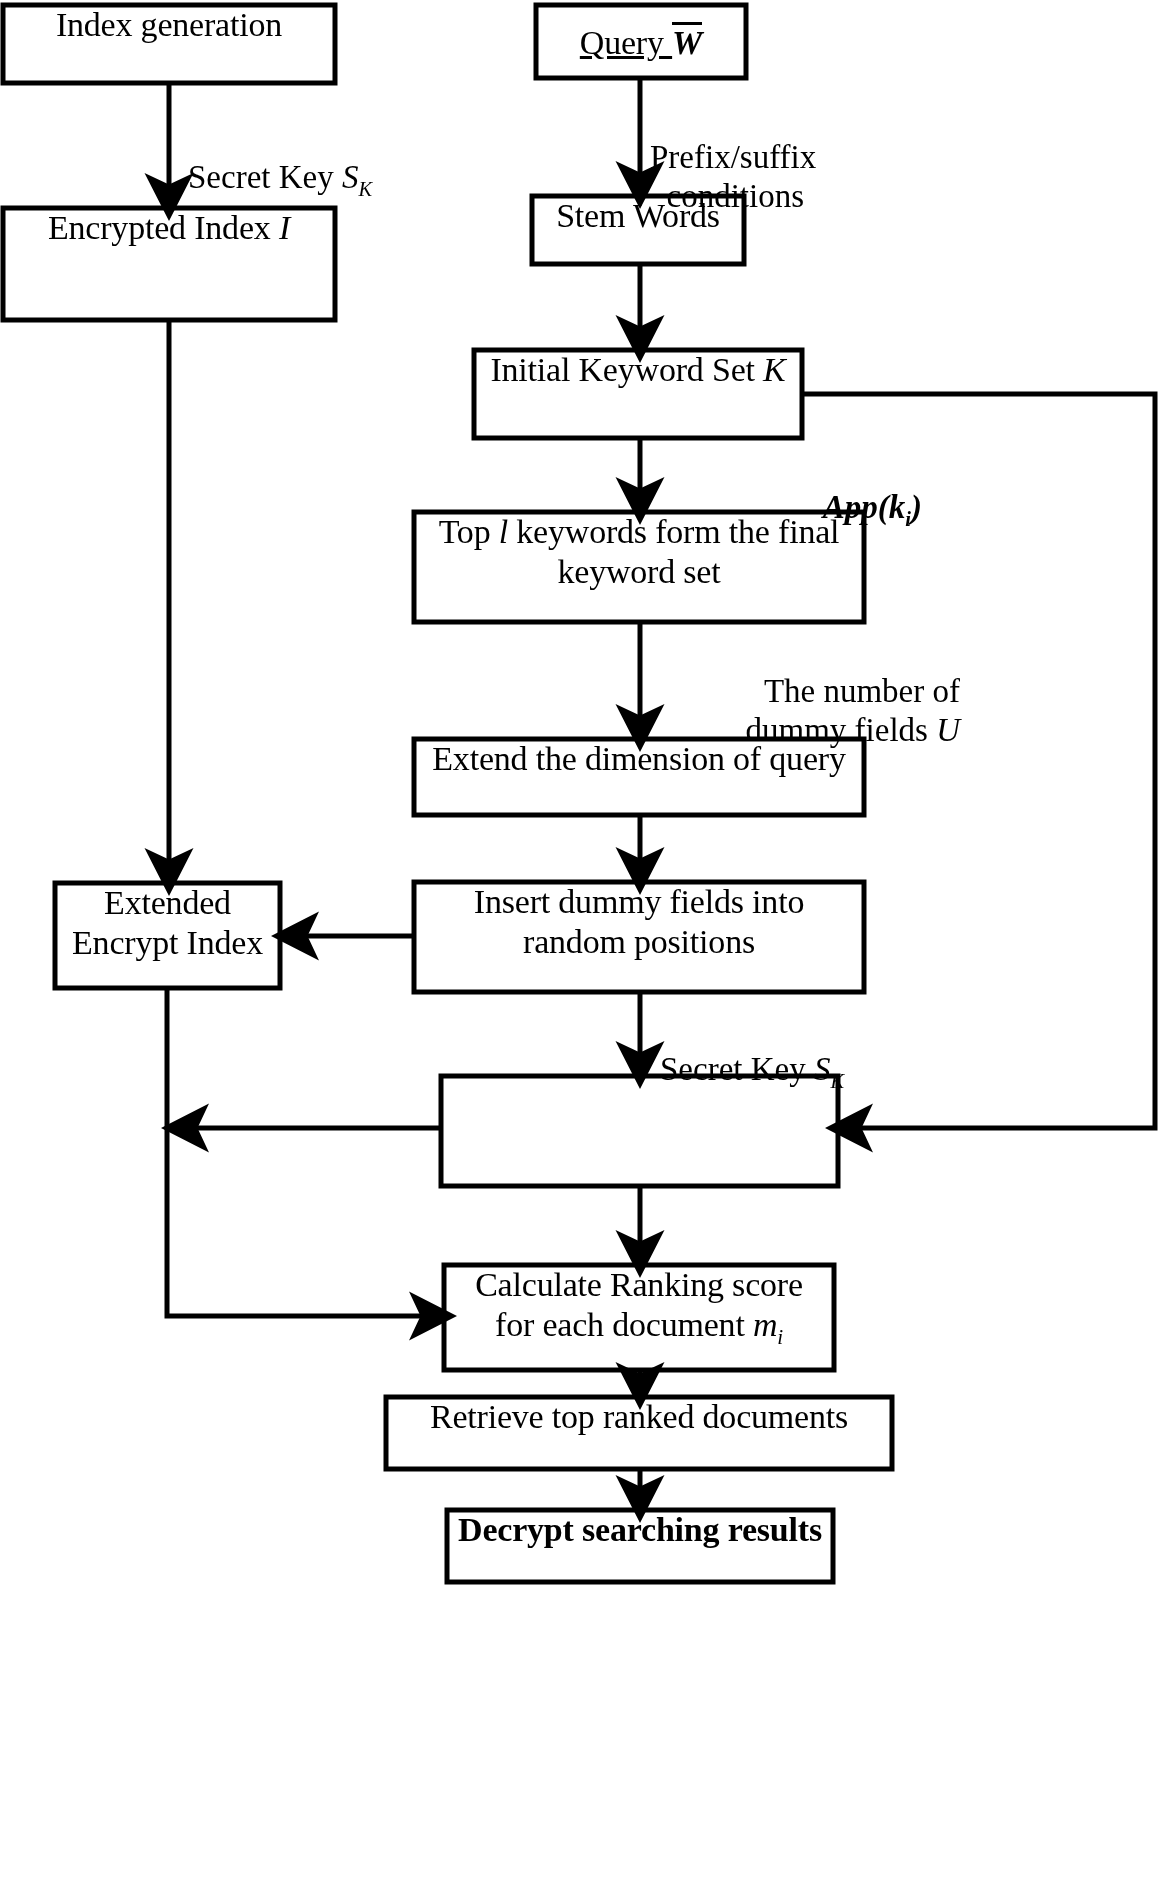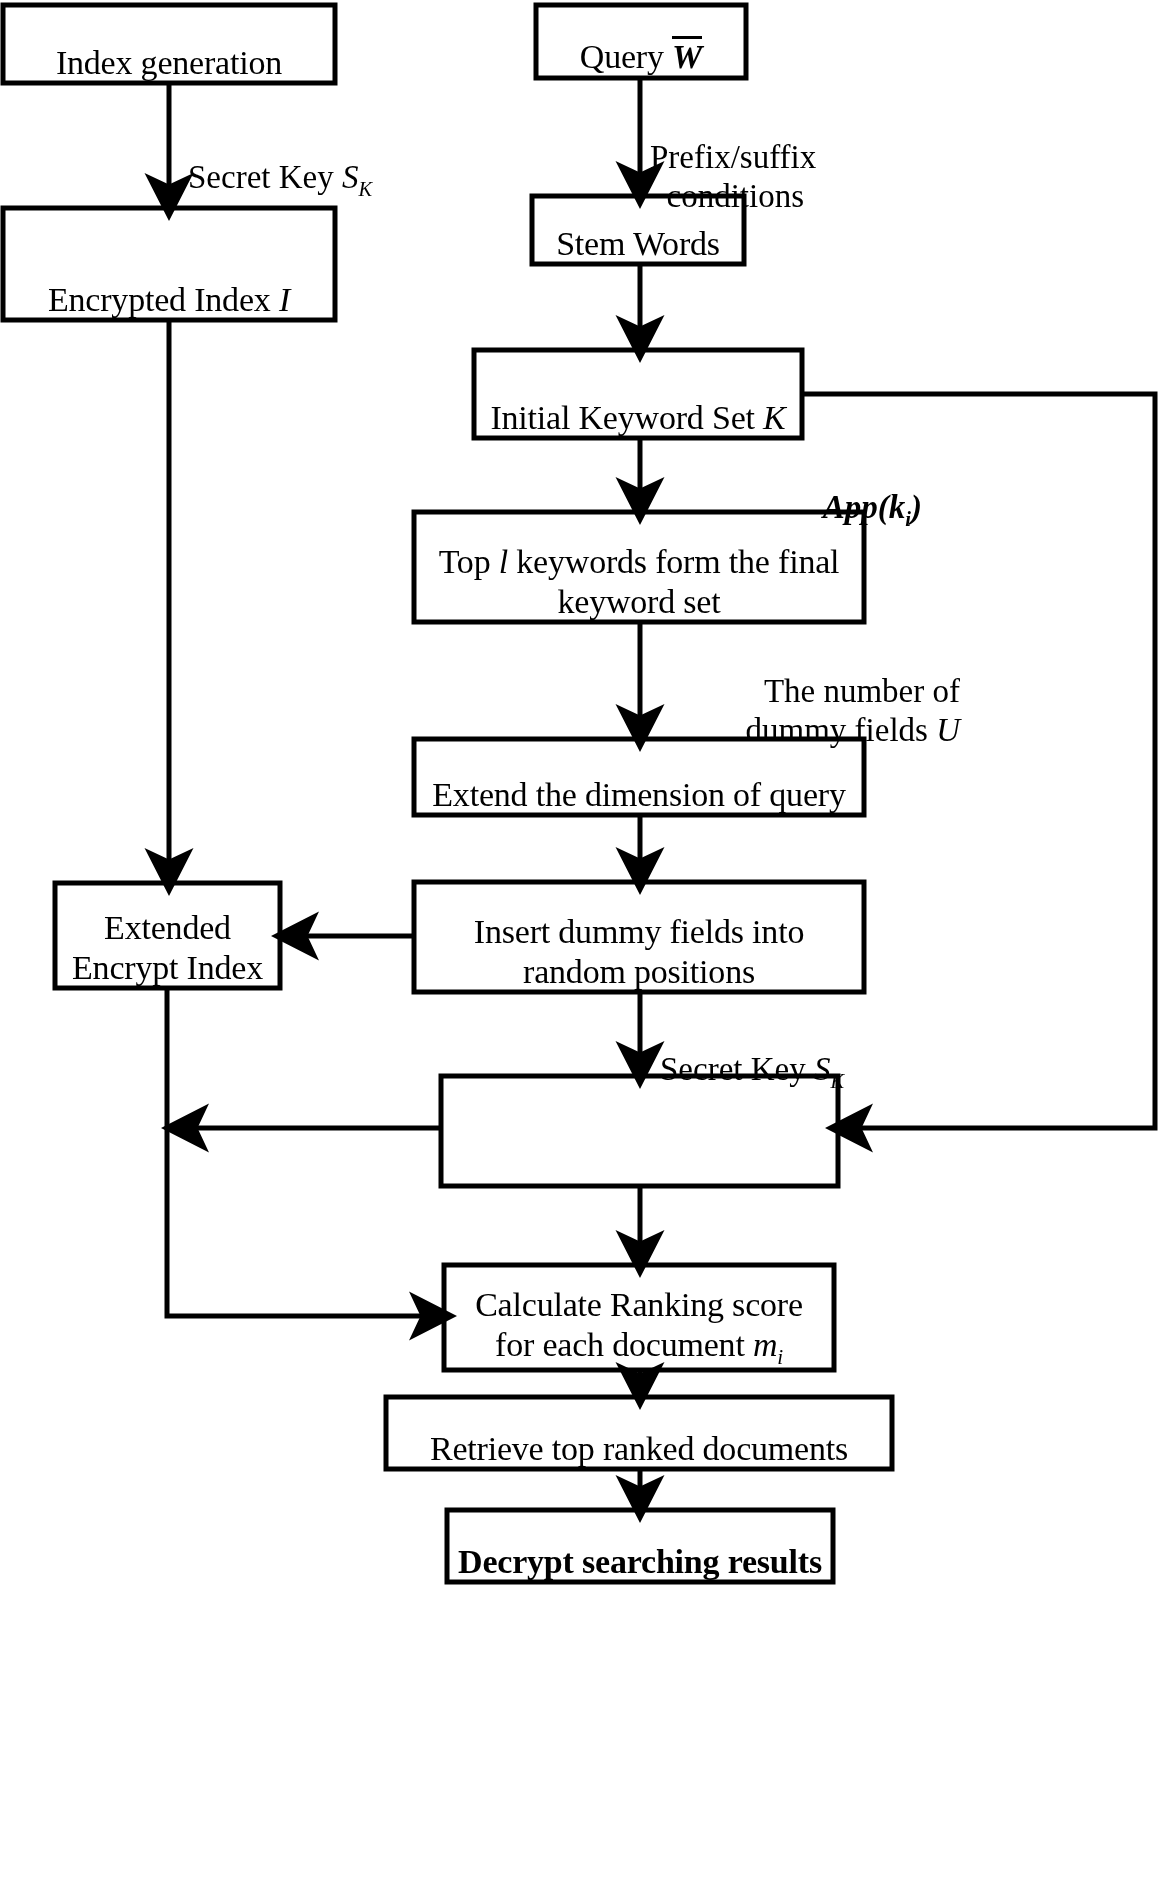--- a/index.html
+++ b/index.html
@@ -32,21 +32,21 @@
     fill: none;
     stroke-linecap: butt;
   }
   .arrow-head {
     fill: #000000;
     stroke: none;
   }
   .node-label {
     position: absolute;
     display: flex;
-    align-items: flex-end;
+    align-items: flex-start;
     justify-content: center;
     text-align: center;
     color: #000000;
     font-family: "Liberation Serif", "DejaVu Serif", serif;
     font-size: 34px;
     line-height: 1.18;
     letter-spacing: -0.2px;
     pointer-events: none;
   }
   .edge-label {
@@ -141,21 +141,21 @@
   </div>
 
   <div class="node-label" style="left:3px; top:208px; width:332px; height:112px;">
     <span>Encrypted Index&nbsp;<span class="ital">I</span></span>
   </div>
 
   <div class="node-label" style="left:55px; top:883px; width:225px; height:105px;">
     <span>Extended<br>Encrypt Index</span>
   </div>
 
-  <div class="node-label" style="left:536px; top:4px; width:210px; height:73px;">
+  <div class="node-label" style="left:536px; top:20px; width:210px; height:73px;text-decoration:underline;">
     <span>Query&nbsp;<span class="bi ovl">W</span></span>
   </div>
 
   <div class="node-label" style="left:532px; top:196px; width:212px; height:68px;">
     <span>Stem Words</span>
   </div>
 
   <div class="node-label" style="left:474px; top:350px; width:328px; height:88px;">
     <span>Initial Keyword Set&nbsp;<span class="ital">K</span></span>
   </div>

